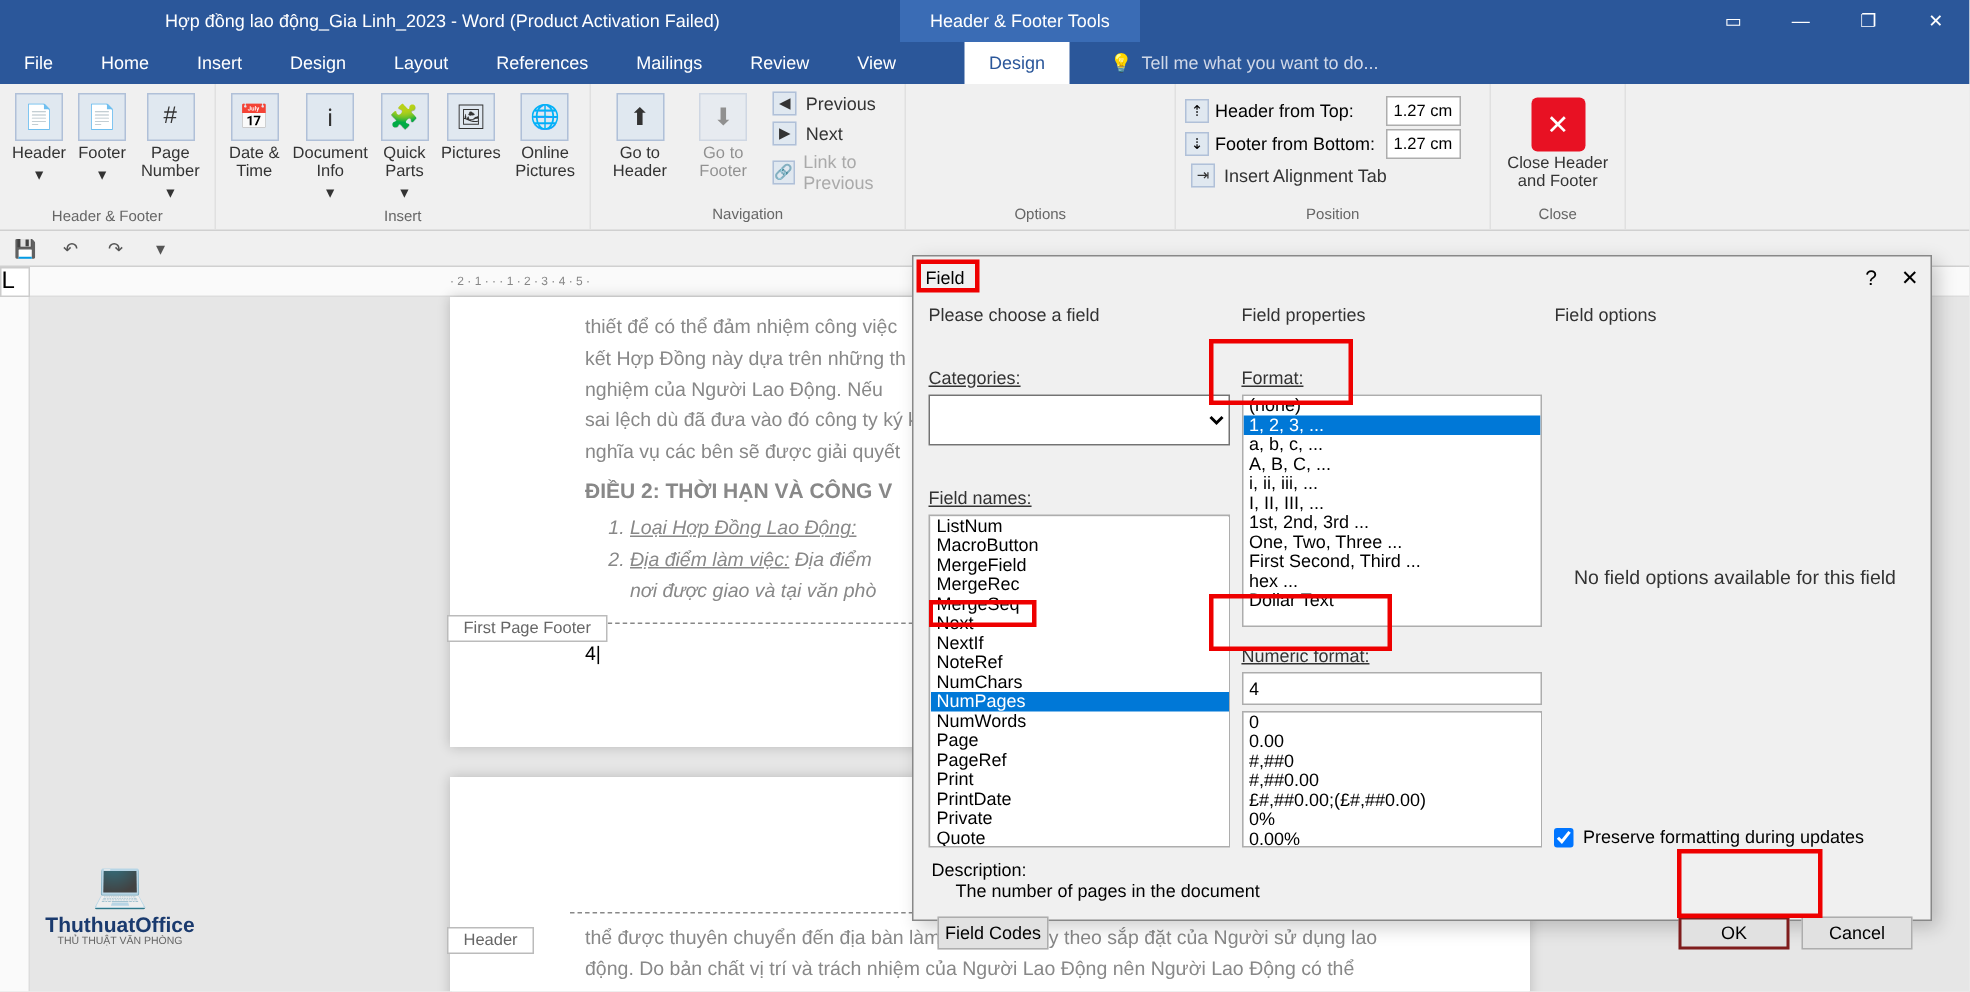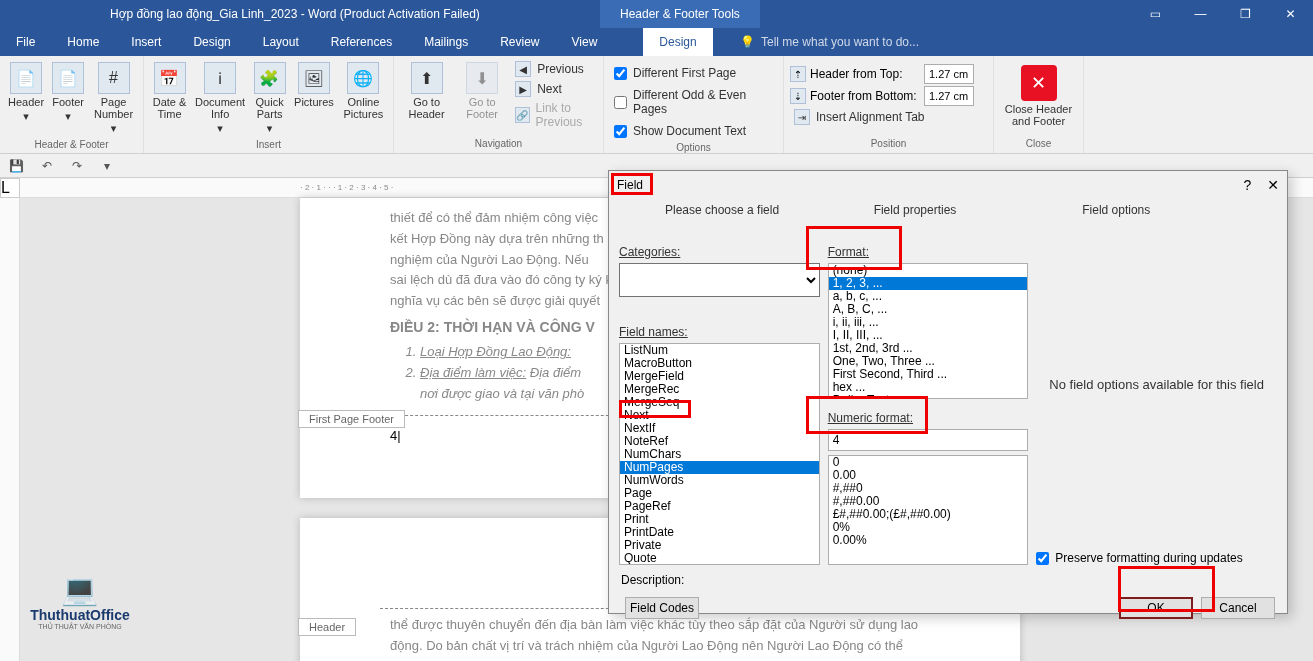--- a/index.html
+++ b/index.html
@@ -49,21 +49,21 @@
 .doc-text ol { padding-left: 30px; font-style: italic; }
 .footer-area { border-top: 1px dashed #888; margin: 0 80px; padding: 12px 10px; font-size: 13px; }
 
 .dialog { position: absolute; top: 170px; left: 608px; width: 680px; height: 444px; background: #f0f0f0; border: 1px solid #888; box-shadow: 4px 4px 12px rgba(0,0,0,0.2); }
 .dialog-title { height: 28px; display: flex; align-items: center; justify-content: space-between; padding: 0 8px; font-size: 12px; }
 .dialog-close { font-size: 14px; cursor: pointer; }
 .dialog-help { font-size: 14px; margin-right: 12px; }
 .dialog-body { display: flex; padding: 4px 10px; gap: 8px; height: 370px; }
 .dialog-col { flex: 1; display: flex; flex-direction: column; gap: 4px; }
 .dialog-col-wide { flex: 1.2; }
-.dialog-label { font-size: 12px; color: #333; margin-left: 46px; }
+.dialog-label { font-size: 12px; color: #333; }
 .dialog-sublabel { font-size: 12px; color: #333; text-decoration: underline; margin-top: 24px; }
 .dialog-select { height: 22px; border: 1px solid #737373; background: #fff; font-size: 12px; padding: 16px 4px; }
 .dialog-listbox { border: 1px solid #adadad; background: #fff; font-size: 12px; overflow-y: scroll; flex: 1; }
 .dialog-listbox-item { padding: 0 4px; line-height: 13px; font-size: 12px; }
 .dialog-listbox-item.selected { background: #0078d7; color: #fff; }
 .dialog-input { height: 22px; border: 1px solid #adadad; background: #fff; font-size: 12px; padding: 0 4px; }
 .dialog-footer { display: flex; align-items: center; justify-content: flex-end; padding: 6px 12px; gap: 8px; }
 .dialog-btn { min-width: 74px; height: 22px; border: 1px solid #adadad; background: #e1e1e1; font-size: 12px; display: flex; align-items: center; justify-content: center; cursor: pointer; }
 .dialog-btn.primary { border: 2px solid #7f1d1d; }
 .dialog-check { display: flex; align-items: center; gap: 6px; font-size: 12px; }
@@ -175,34 +175,20 @@
           </div>
         <div class="ribbon-small-item disabled">
             <div class="ribbon-small-icon">🔗</div>
             <span>Link to Previous</span>
           </div>
       </div>
     </div>
     <div class="ribbon-group-label">Navigation</div>
   </div>
   <div class="ribbon-group" style="width:180px">
-    <div style="display:flex;flex-direction:column;gap:4px;padding-top:4px">
-      <label class="ribbon-checkbox">
-          <input type="checkbox" checked="" style="">
-          <span>Different First Page</span>
-        </label>
-      <label class="ribbon-checkbox">
-          <input type="checkbox" style="">
-          <span>Different Odd &amp; Even Pages</span>
-        </label>
-      <label class="ribbon-checkbox">
-          <input type="checkbox" checked="" style="">
-          <span>Show Document Text</span>
-        </label>
-    </div>
     <div class="ribbon-group-label">Options</div>
   </div>
   <div class="ribbon-group" style="width:210px">
     <div style="display:flex;flex-direction:column;gap:2px;padding-top:4px">
       <div class="ribbon-spin">
           <div class="ribbon-small-icon">⇡</div>
           <span style="width:110px">Header from Top:</span>
           <input value="1.27 cm" style="">
         </div>
       <div class="ribbon-spin">
@@ -300,21 +286,21 @@
           <div class="dialog-listbox-item">Print</div>
           <div class="dialog-listbox-item">PrintDate</div>
           <div class="dialog-listbox-item">Private</div>
           <div class="dialog-listbox-item">Quote</div>
           <div class="dialog-listbox-item">RD</div>
         </div>
     </div>
     <div class="dialog-col">
       <div class="dialog-label">Field properties</div>
       <div class="dialog-sublabel">Format:</div>
-      <div class="dialog-listbox" id="fmt-list" style="height:136px;flex:none">
+      <div class="dialog-listbox" id="fmt-list" style="height:155px;flex:none">
           <div class="dialog-listbox-item">(none)</div>
           <div class="dialog-listbox-item selected">1, 2, 3, ...</div>
           <div class="dialog-listbox-item">a, b, c, ...</div>
           <div class="dialog-listbox-item">A, B, C, ...</div>
           <div class="dialog-listbox-item">i, ii, iii, ...</div>
           <div class="dialog-listbox-item">I, II, III, ...</div>
           <div class="dialog-listbox-item">1st, 2nd, 3rd ...</div>
           <div class="dialog-listbox-item">One, Two, Three ...</div>
           <div class="dialog-listbox-item">First Second, Third ...</div>
           <div class="dialog-listbox-item">hex ...</div>
@@ -338,20 +324,21 @@
         <span style="font-size:13px;color:#333;text-align:center">No field options available for this field</span>
       </div>
       <label class="dialog-check">
           <input type="checkbox" checked="" style="">
           <span>Preserve formatting during updates</span>
         </label>
     </div>
   </div>
   <div class="dialog-desc-row">
     <div>Description:</div>
+    <div style="padding-left:16px">The number of pages in the document</div>
   </div>
   <div class="dialog-footer">
     <div class="dialog-btn" style="margin-right:auto;margin-left:4px">Field Codes</div>
     <div class="dialog-btn primary">OK</div>
     <div class="dialog-btn">Cancel</div>
   </div>
 </div>
 
 <div class="hl-box" style="left:611px;top:173px;width:42px;height:22px"></div>
 <div class="hl-box" style="left:806px;top:226px;width:96px;height:44px"></div>

